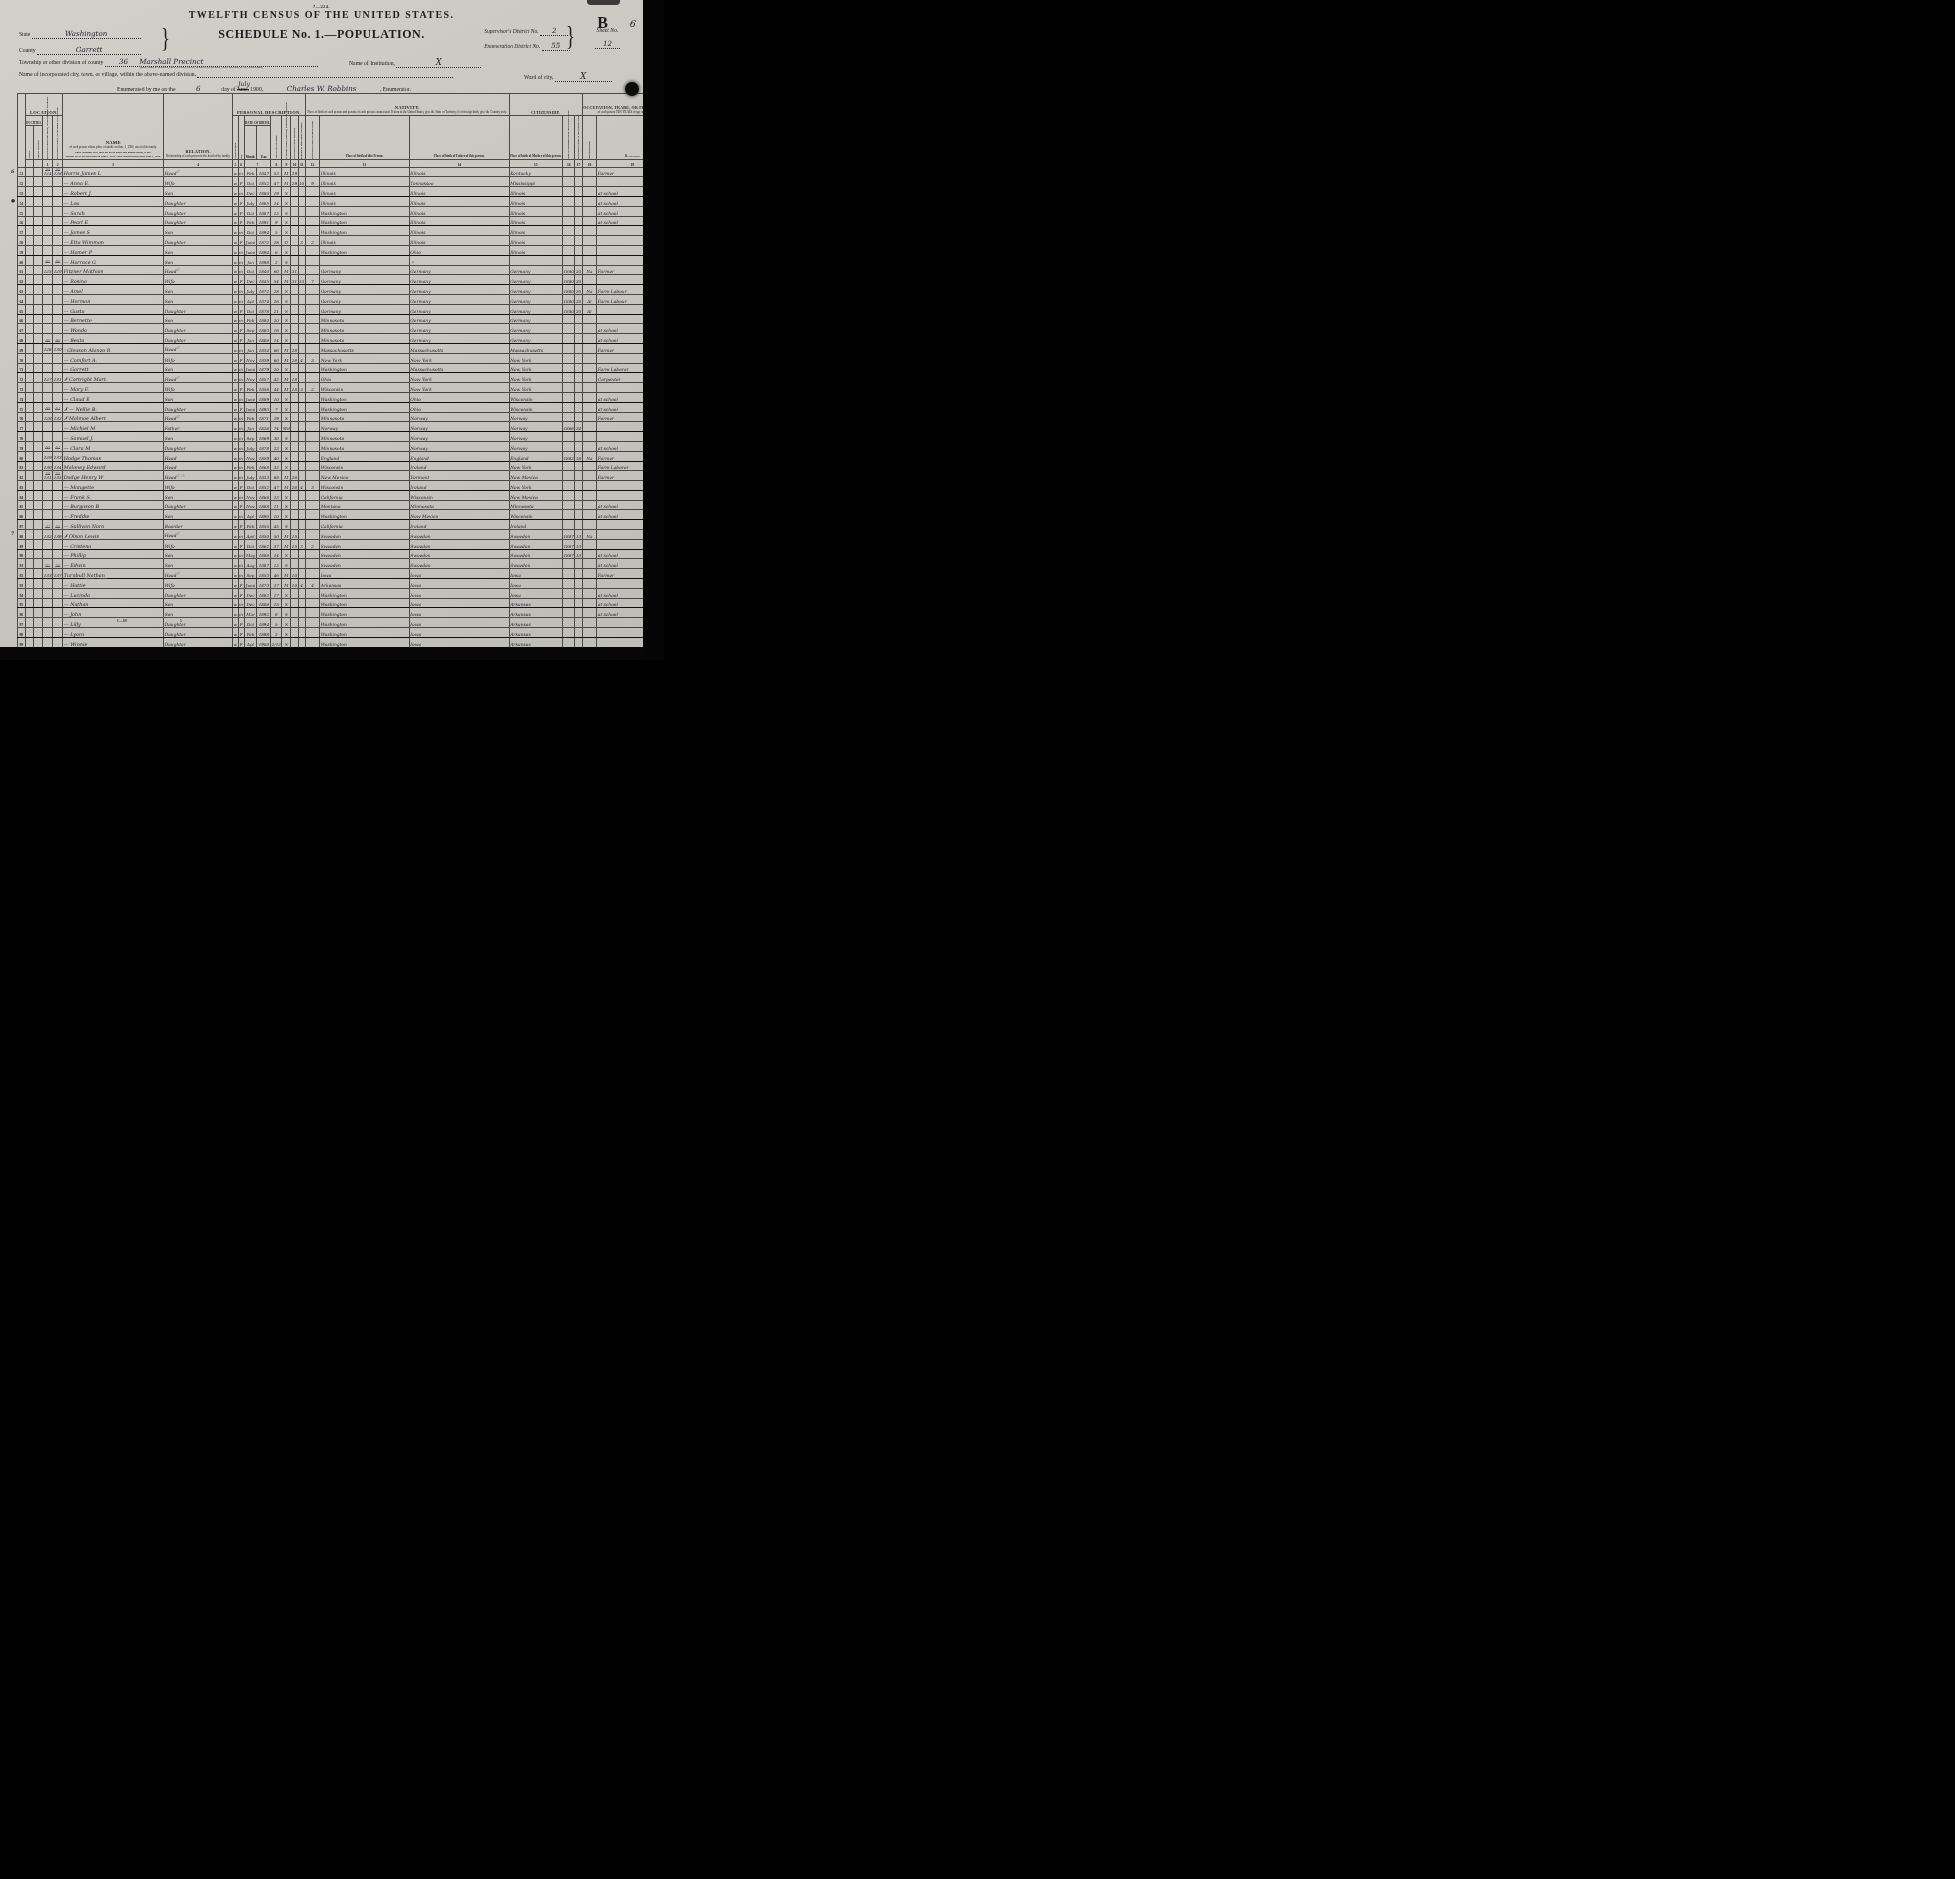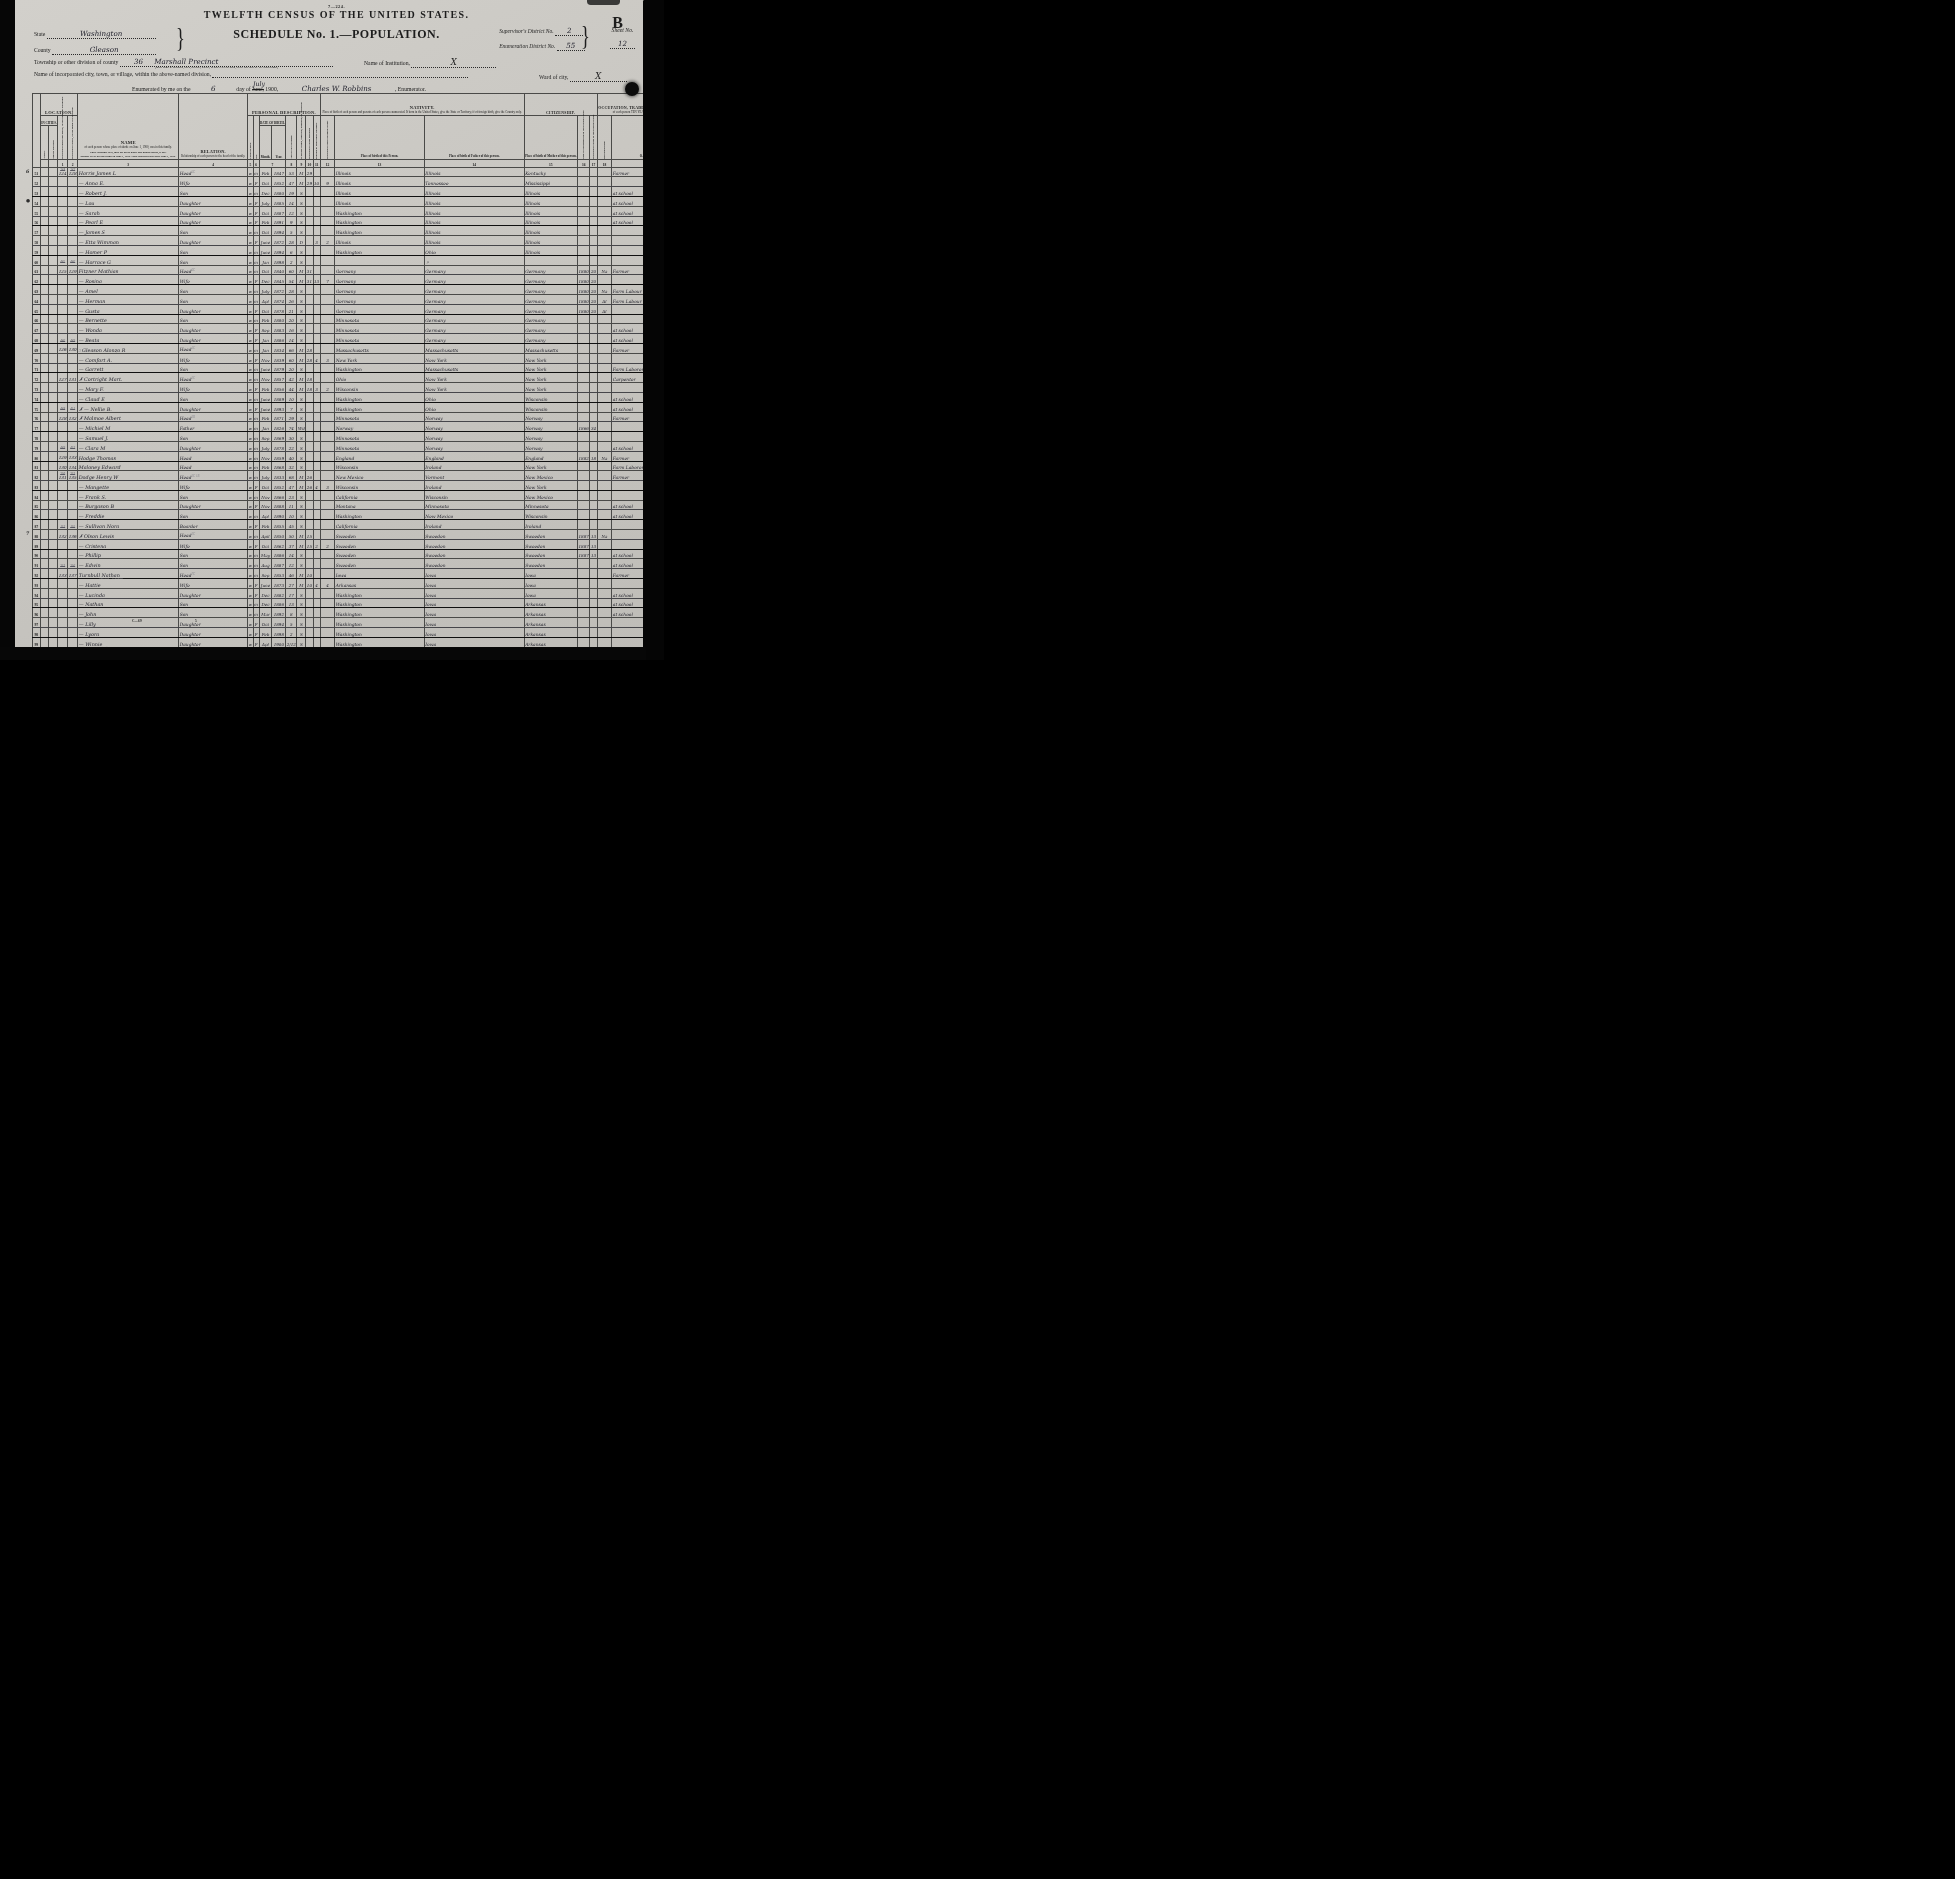--- a/index.html
+++ b/index.html
@@ -1,18 +1,18 @@
 <!DOCTYPE html>
 <html style="font-size:7.6px"><head>
 <meta charset="utf-8">
 <style>
   html,body{margin:0;padding:0;background:#000;}
   .scan{position:relative;width:664px;height:660px;background:#060606;overflow:hidden;
         font-family:"Liberation Serif",serif;color:#1d1d1d;}
-  .page{position:absolute;left:15px;top:0;width:643px;height:648px;
+  .page{position:absolute;left:0;top:0;width:643px;height:648px;
         background:linear-gradient(155deg,#d2d0cb 0%,#c9c7c2 45%,#bfbdb8 100%);}
   
   .band-right{position:absolute;right:0;top:0;width:21px;height:100%;background:#050505;border-radius:1.4px 0 0 1.4px;}
   .band-bottom{position:absolute;left:0;bottom:0;width:646px;height:13.3px;background:#070707;}
   .punch{position:absolute;left:625px;top:82px;width:14.2px;height:14.2px;border-radius:50%;background:#0b0b0b;box-shadow:0 0 2.8px 1.4px rgba(10,10,10,.45);}
   .blob-tr{position:absolute;left:587px;top:0px;width:33px;height:4.7px;background:#141414;border-radius:0 0 3.8px 3.8px;opacity:.8;}
   .hand{font-style:italic;font-family:"DejaVu Serif",serif;color:#23232e;}
   
   .fh{position:absolute;left:17px;top:3.8px;width:609px;height:89px;}
   .fno{position:absolute;left:0;right:0;top:0;text-align:center;font-size:4.3px;font-weight:bold;letter-spacing:0.5px;}
@@ -87,21 +87,21 @@
     <div class="fh">
       <div class="fno">7—224.</div>
       <div class="ftitle">TWELFTH CENSUS OF THE UNITED STATES.</div>
       <div class="bletter">B</div>
       <div class="hsix hand">6</div>
 
       <div class="stcty">
         <div class="row"><span class="lbl">State</span>
           <span class="dotl hwv" style="width:109px">Washington</span></div>
         <div class="row"><span class="lbl">County</span>
-          <span class="dotl hwv" style="width:104px">Gleason</span></div>
+          <span class="dotl hwv" style="width:104px">Garrett</span></div>
       </div>
       <div class="brace" style="left:142px;top:19px">}</div>
 
       <div class="sched">SCHEDULE No. 1.—POPULATION.</div>
 
       <div class="supblk">
         <div><span>Supervisor's District No.</span>
           <span class="dotl hwv" style="width:28.4px">2</span></div>
         <div><span>Enumeration District No.</span>
           <span class="dotl hwv" style="width:28.4px">55</span></div>

